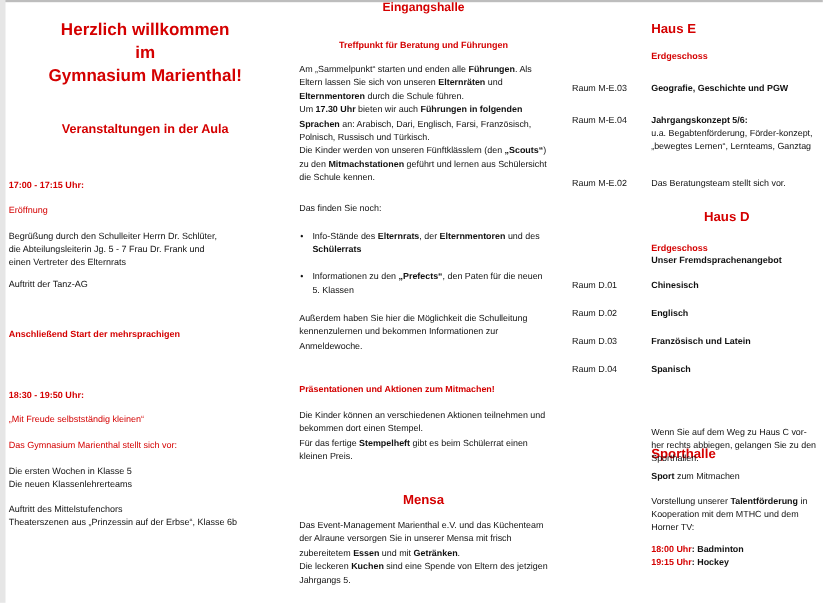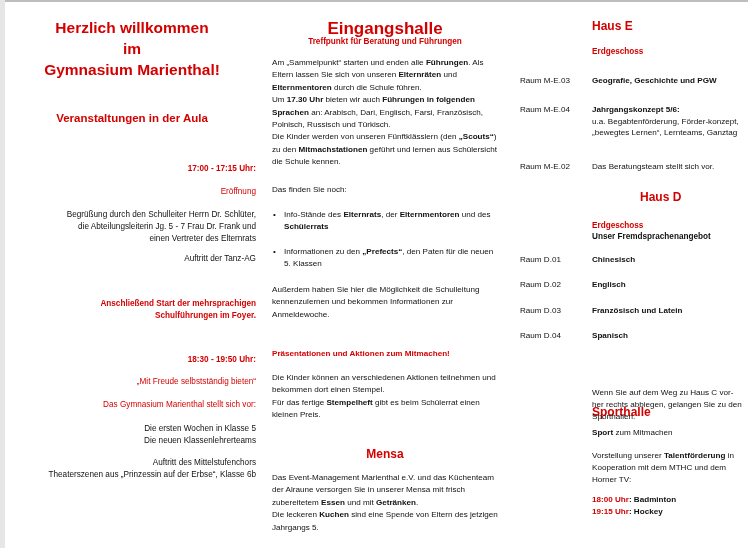--- a/index.html
+++ b/index.html
@@ -13,21 +13,21 @@
   .topline { position: absolute; left: 0; top: 0; width: 748px; height: 2px; background: #bdbdbd; }
   .leftline { position: absolute; left: 0; top: 0; width: 5px; height: 548px; background: #e6e6e6; }
   .col { position: absolute; top: 0; }
   .red { color: #d40000; }
   .b { font-weight: bold; }
 
   
   #c1 { left: 8px; width: 248px; }
   #c1 .title { position: absolute; left: 0; width: 248px; top: 17px; font-size: 15.5px; font-weight: bold; line-height: 21px; color: #d40000; text-align: center; }
   #c1 .h2 { position: absolute; left: 0; width: 248px; top: 112px; font-size: 11.5px; font-weight: bold; color: #d40000; text-align: center; }
-  #c1 .t { position: absolute; left: 0; width: 248px; text-align: right; font-size: 8.2px; line-height: 12px; }
+  #c1 .t { position: absolute; left: 0; width: 248px; text-align: left; font-size: 8.2px; line-height: 12px; }
 
   
   #c2 { left: 272px; width: 226px; }
   #c2 .h { position: absolute; left: 0; width: 226px; text-align: center; font-weight: bold; color: #d40000; }
   #c2 .p { position: absolute; left: 0; width: 226px; font-size: 8.1px; line-height: 12.4px; }
   #c2 ul { margin: 0; padding: 0 0 0 12px; list-style: none; }
   #c2 li { position: relative; }
   #c2 li::before { content: "\2022"; position: absolute; left: -11px; top: 0; }
 
   
@@ -56,38 +56,37 @@
   <div class="t red" style="top:186px;">Eröffnung</div>
   <div class="t" style="top:209px;">
     <div>Begrüßung durch den Schulleiter Herrn Dr. Schlüter,</div>
     <div>die Abteilungsleiterin Jg. 5 - 7 Frau Dr. Frank und</div>
     <div>einen Vertreter des Elternrats</div>
   </div>
   <div class="t" style="top:253px;">Auftritt der Tanz-AG</div>
 
   <div class="t red b" style="top:298px;">
     <div>Anschließend Start der mehrsprachigen</div>
-    <div>Schulführungen im Foyer.</div>
   </div>
 
   <div class="t red b" style="top:354px;">18:30 - 19:50 Uhr:</div>
-  <div class="t red" style="top:376px;">„Mit Freude selbstständig bieten“</div>
+  <div class="t red" style="top:376px;">„Mit Freude selbstständig kleinen“</div>
   <div class="t red" style="top:399px;">Das Gymnasium Marienthal stellt sich vor:</div>
   <div class="t" style="top:423px;">
     <div>Die ersten Wochen in Klasse 5</div>
     <div>Die neuen Klassenlehrerteams</div>
   </div>
   <div class="t" style="top:457px;">
     <div>Auftritt des Mittelstufenchors</div>
     <div>Theaterszenen aus  „Prinzessin auf der Erbse“, Klasse 6b</div>
   </div>
 </div>
 
 <div class="col" id="c2">
-  <div class="h" style="top:19px;font-size:17px;">Eingangshalle</div>
+  <div class="h" style="top:1px;font-size:11px;">Eingangshalle</div>
   <div class="h" style="top:37px;font-size:8.2px;">Treffpunkt für Beratung und Führungen</div>
 
   <div class="p" style="top:57px;">
     <span>Am „Sammelpunkt“ starten und enden alle </span><b>Führungen</b><span>. Als Eltern lassen Sie sich von unseren </span><b>Elternräten</b><span> und </span><b>Elternmentoren</b><span> durch die Schule führen.</span><br>
     <span>Um </span><b>17.30 Uhr</b><span> bieten wir auch </span><b>Führungen in folgenden Sprachen</b><span> an: Arabisch, Dari, Englisch, Farsi, Französisch, Polnisch, Russisch und Türkisch.</span><br>
     <span>Die Kinder werden von unseren Fünftklässlern (den </span><b>„Scouts“</b><span>)  zu den </span><b>Mitmachstationen</b><span> geführt und lernen aus Schülersicht die Schule kennen.</span>
   </div>
 
   <div class="p" style="top:184px;">Das finden Sie noch:</div>
 

